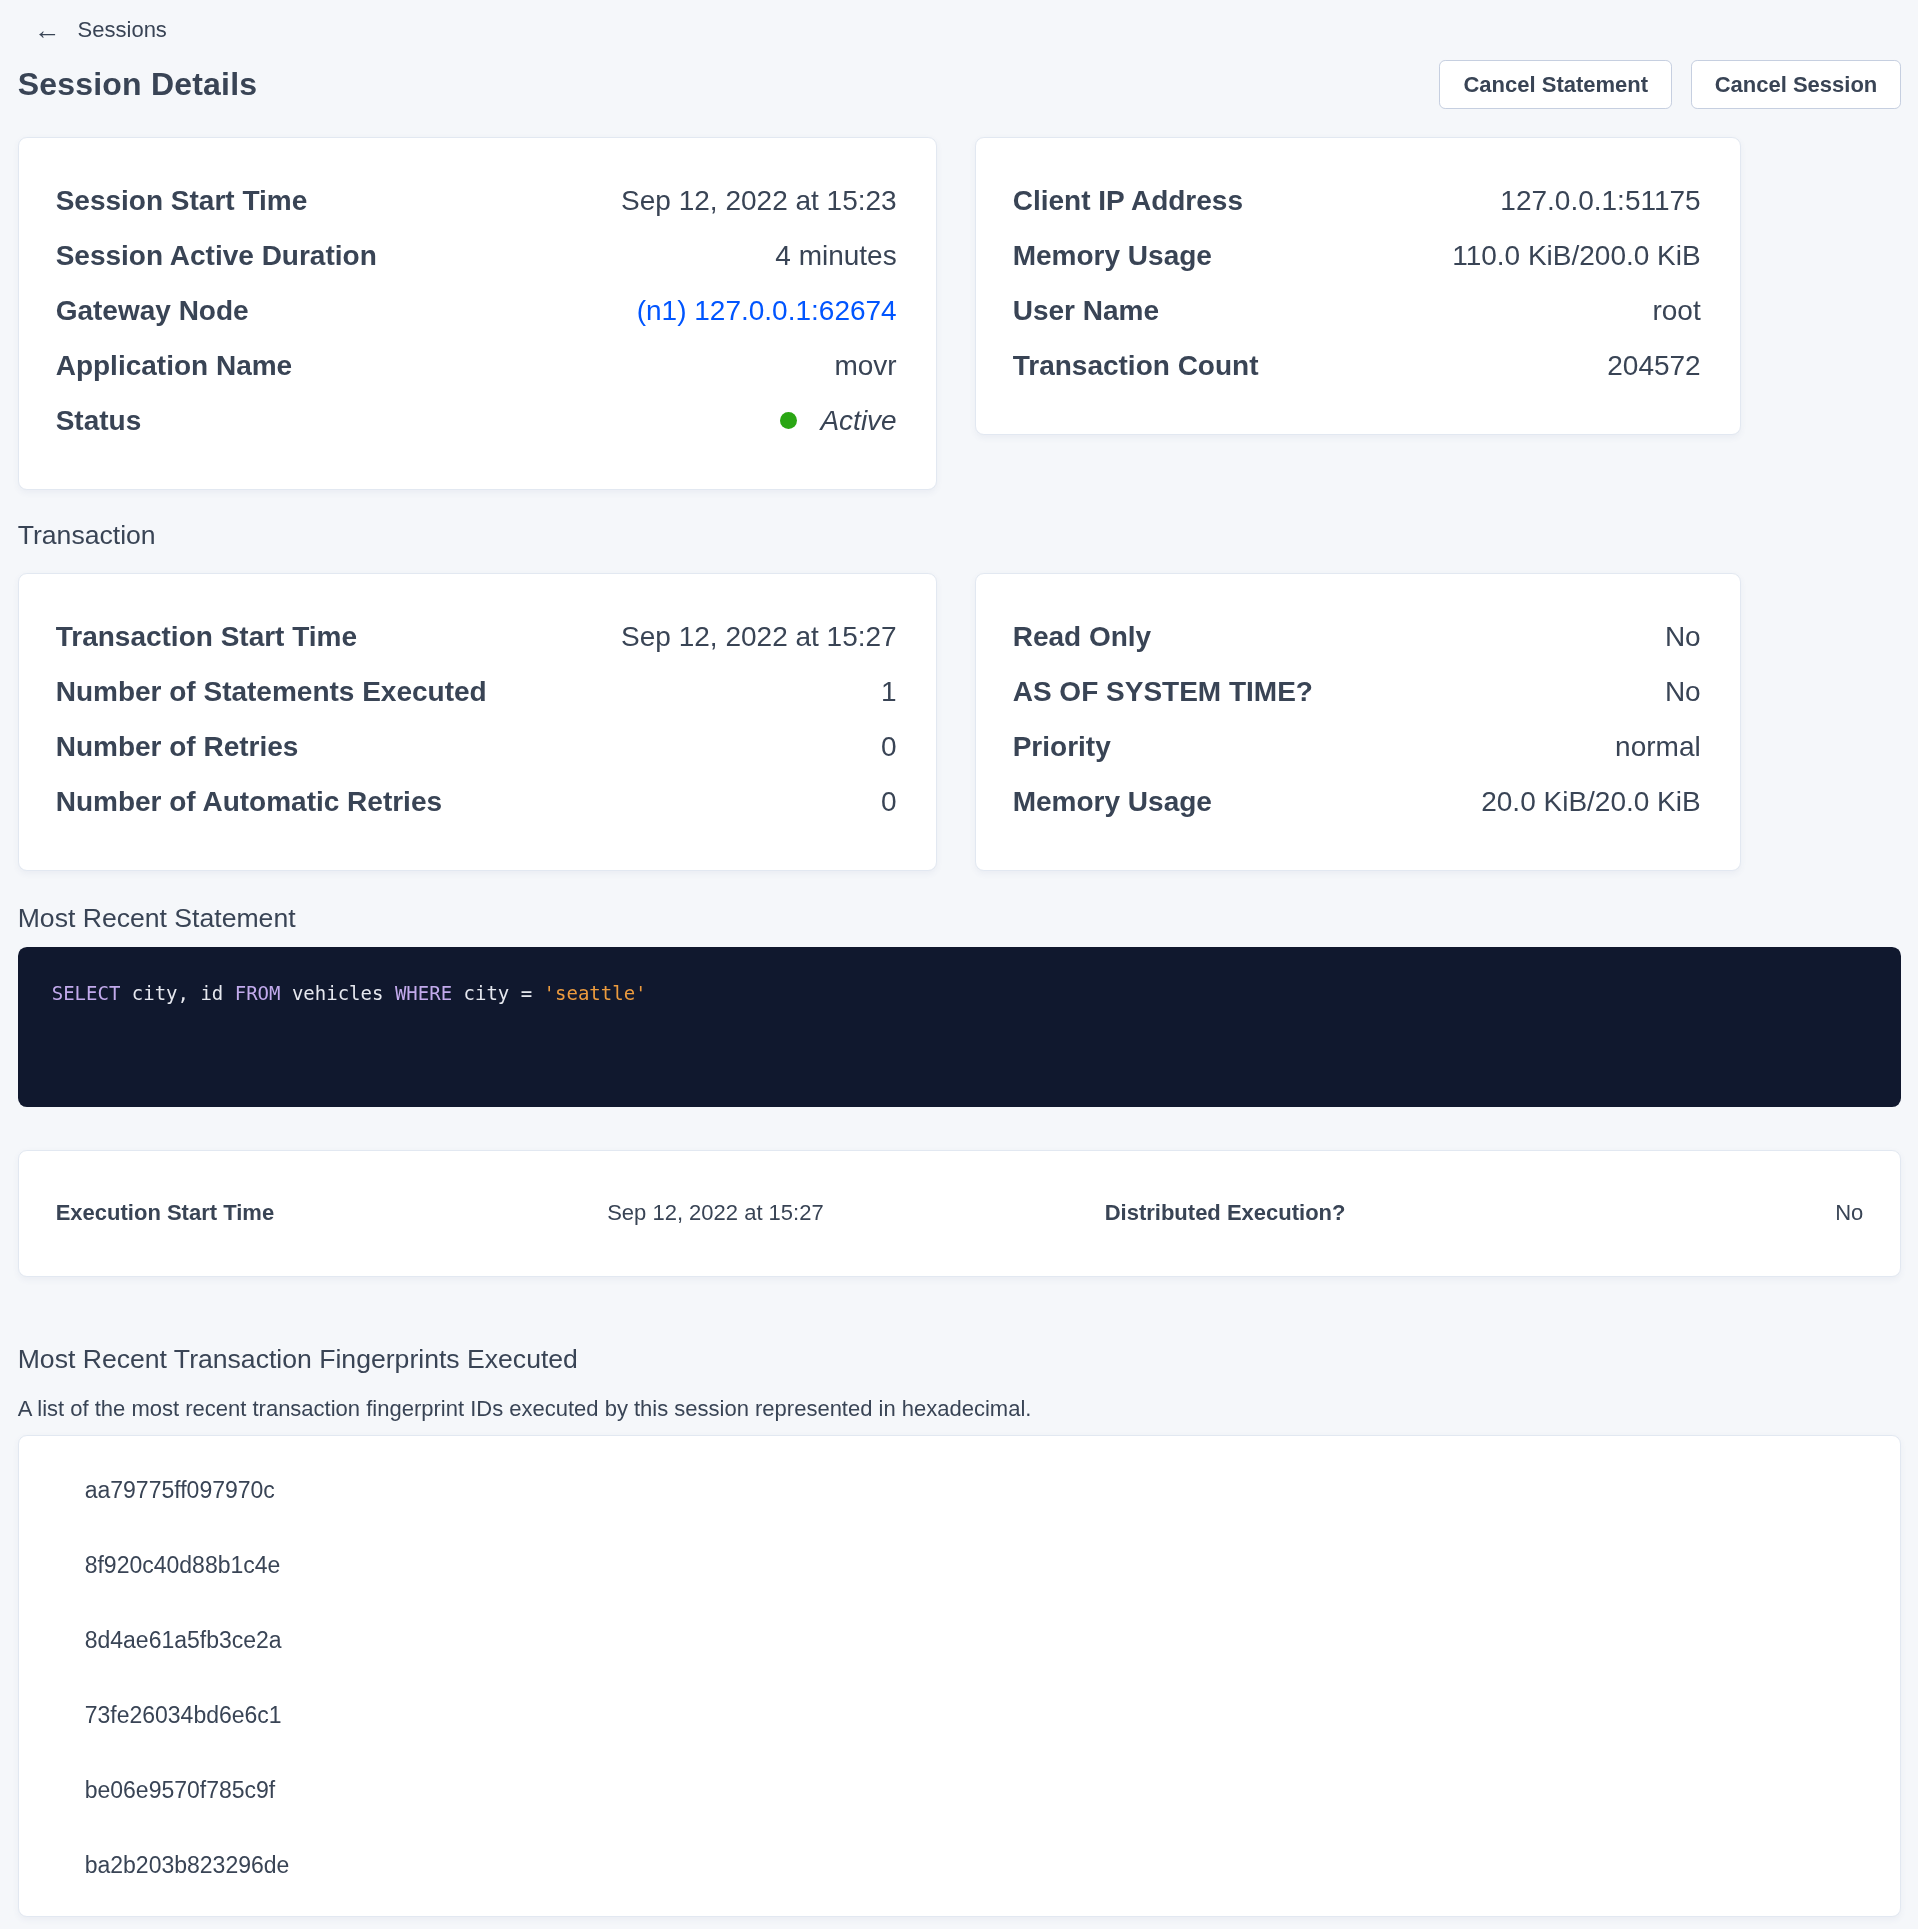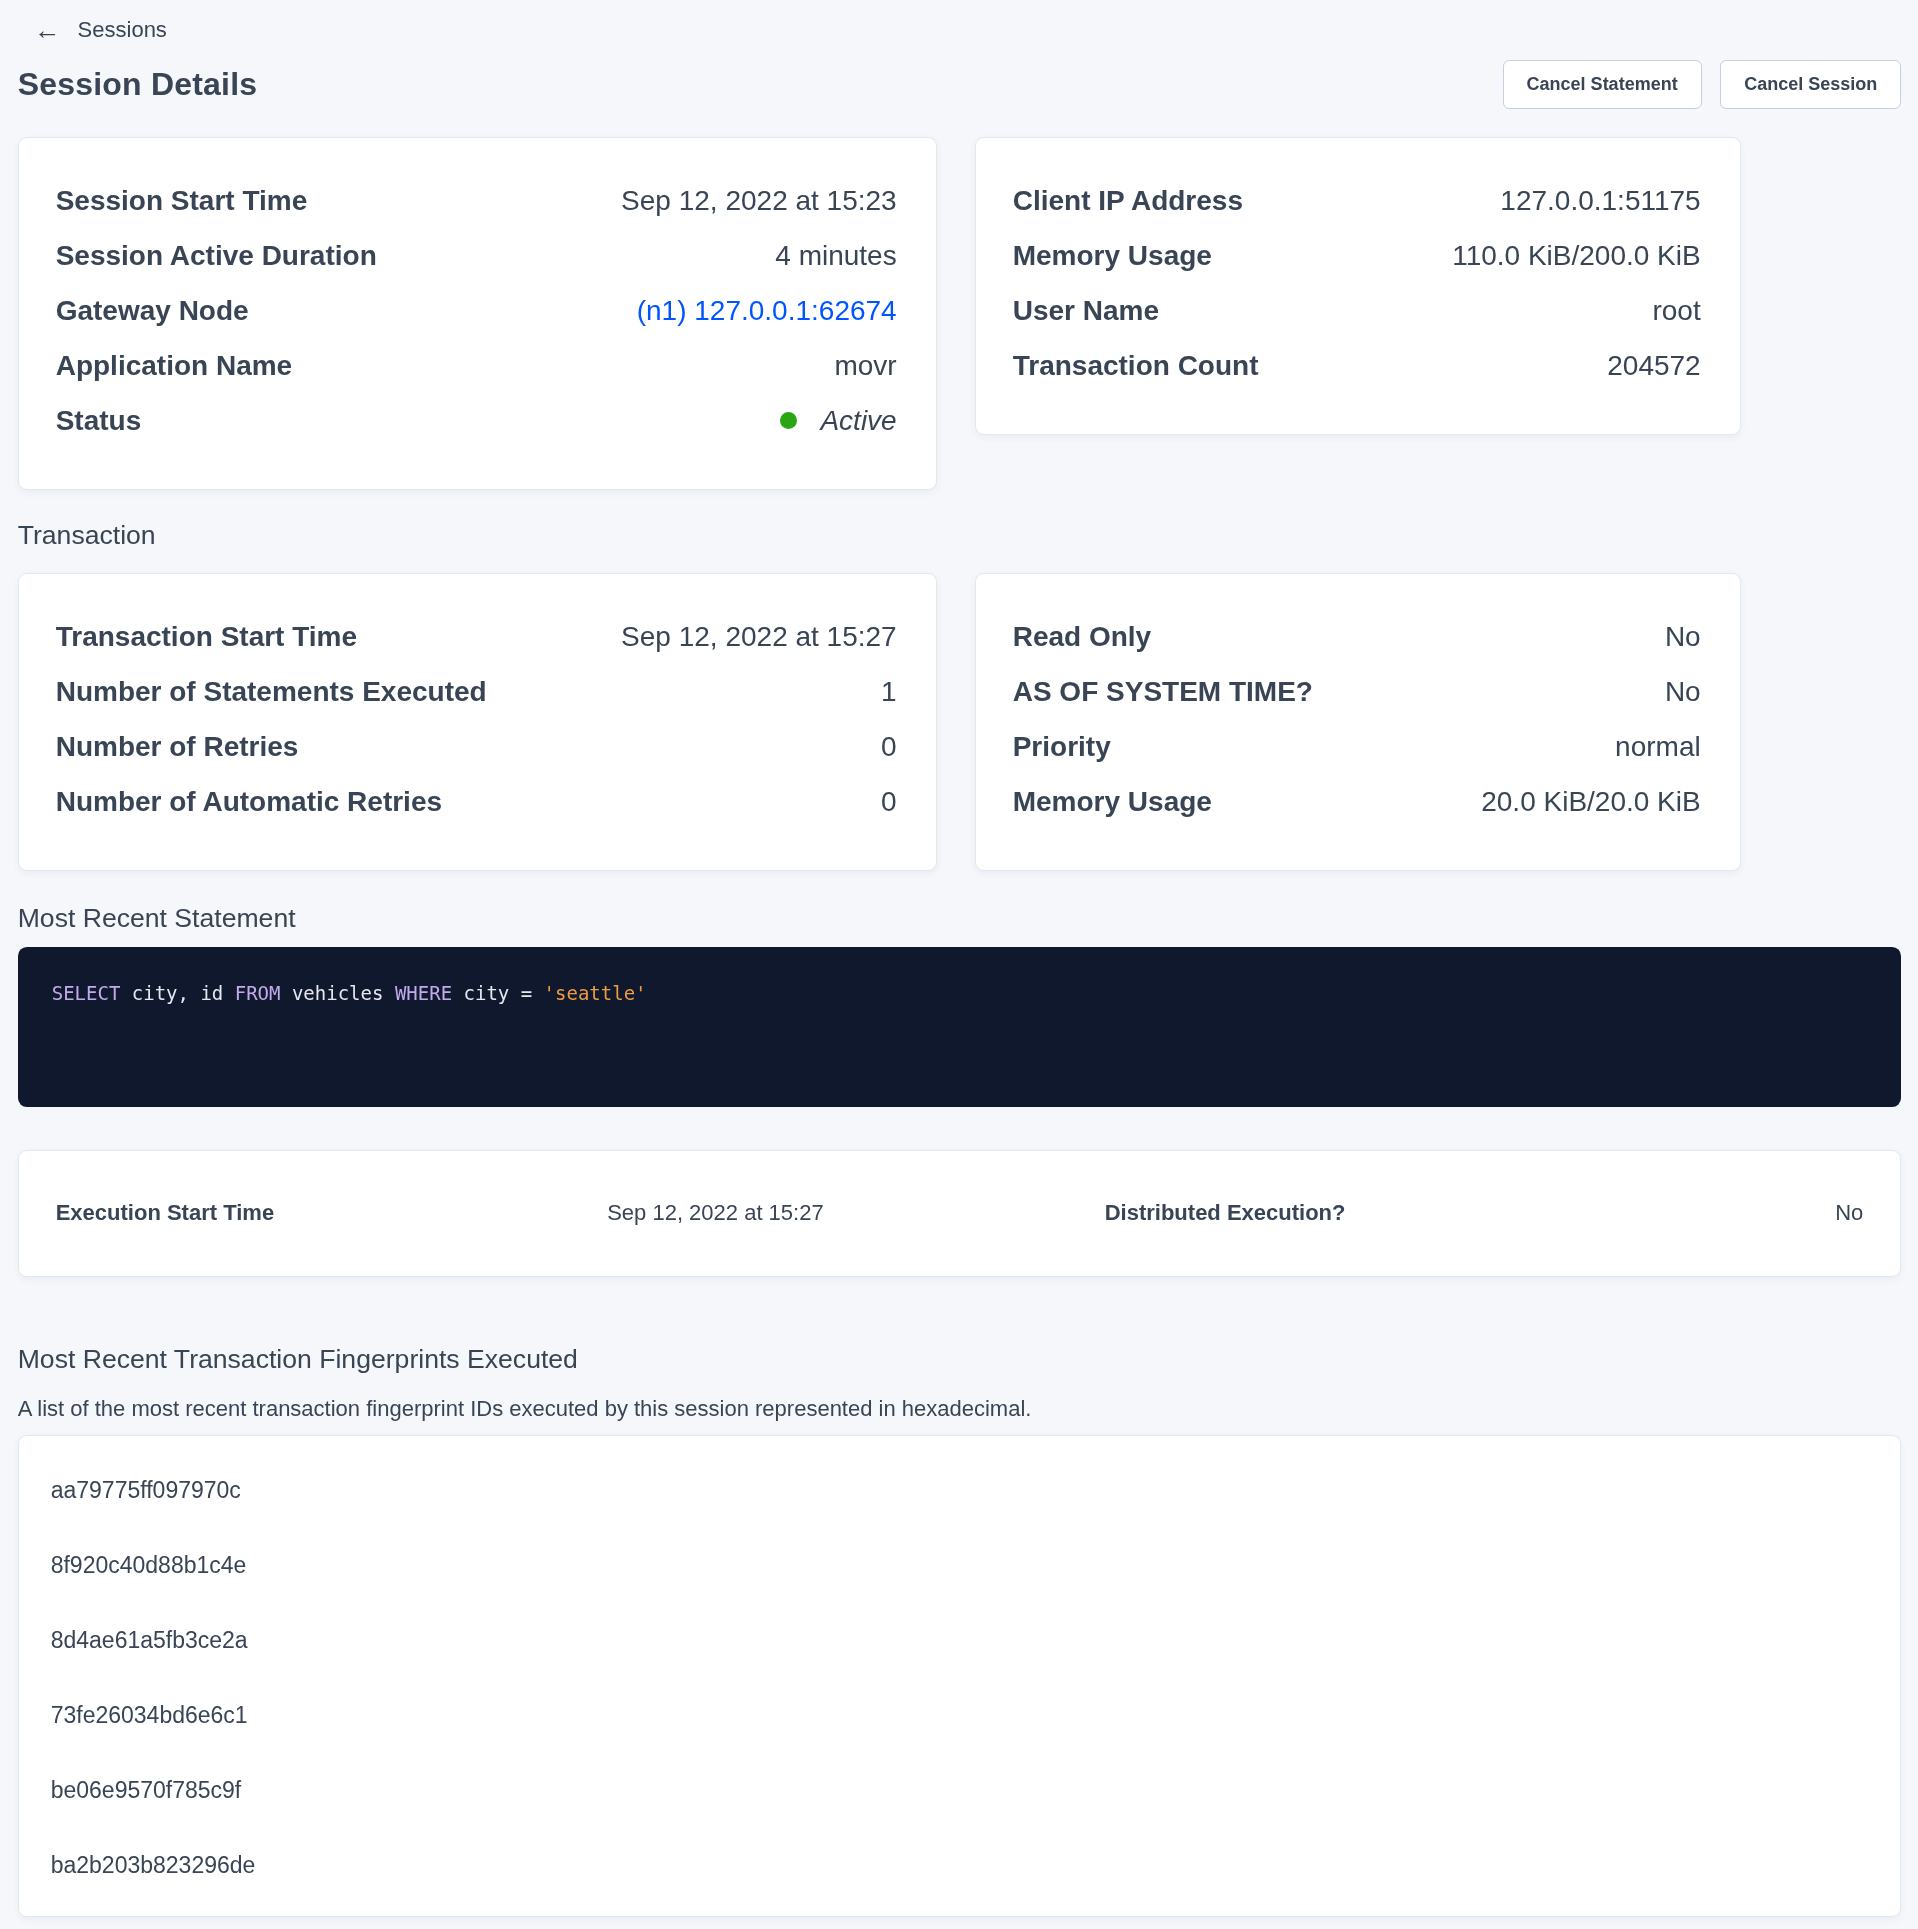--- a/index.html
+++ b/index.html
@@ -21,21 +21,21 @@
   
   .header-row {
     display: flex; justify-content: space-between; align-items: center;
     margin: 12.4px 17.7px 0 17.7px; height: 49px;
   }
   .page-title { font-size: 32px; font-weight: bold; color: #394455; letter-spacing: 0.2px; }
   .btn-group { display: flex; gap: 18.6px; }
   .btn {
     background: #ffffff; border: 0.9px solid #c6cfe0; border-radius: 6.2px;
     height: 49px; padding: 0 23px; display: flex; align-items: center;
-    font-size: 18px; font-weight: bold; color: #394455; cursor: pointer;
+    font-size: 22px; font-weight: bold; color: #394455; cursor: pointer;
     font-family: "Liberation Sans", sans-serif;
   }
   
   .cards-row { display: flex; gap: 38px; align-items: flex-start; margin: 28px 17.7px 0 17.7px; }
   .card {
     background: #ffffff; border: 0.9px solid #e2e8f1; border-radius: 8.9px;
     box-shadow: 0 2.7px 6.2px rgba(73, 92, 136, 0.06);
   }
   .half-left  { width: 919px; }
   .half-right { width: 766px; }
@@ -67,21 +67,21 @@
   
   .execution-card {
     margin: 43px 17.7px 0 17.7px; height: 127px;
     display: grid; grid-template-columns: 768px 1fr; column-gap: 281px;
     align-items: center; padding: 0 37px;
   }
   .exec-cell { display: flex; justify-content: space-between; align-items: center; font-size: 22px; }
   
   .fp-desc { font-size: 22px; color: #394455; margin: 21px 17.7px 0 17.7px; line-height: 26.6px; }
   .fp-card { margin: 12.4px 17.7px 0 17.7px; padding: 17.7px 0 12.4px 0; }
-  .fp-item { height: 75px; display: flex; align-items: center; padding-left: 32px; font-size: 23px; color: #394455; }
+  .fp-item { height: 75px; display: flex; align-items: center; padding-left: 66px; font-size: 23px; color: #394455; }
 </style>
 </head>
 <body>
 
 <div class="breadcrumb">
   <span class="arrow">←</span>
   <span>Sessions</span>
 </div>
 
 <div class="header-row">

